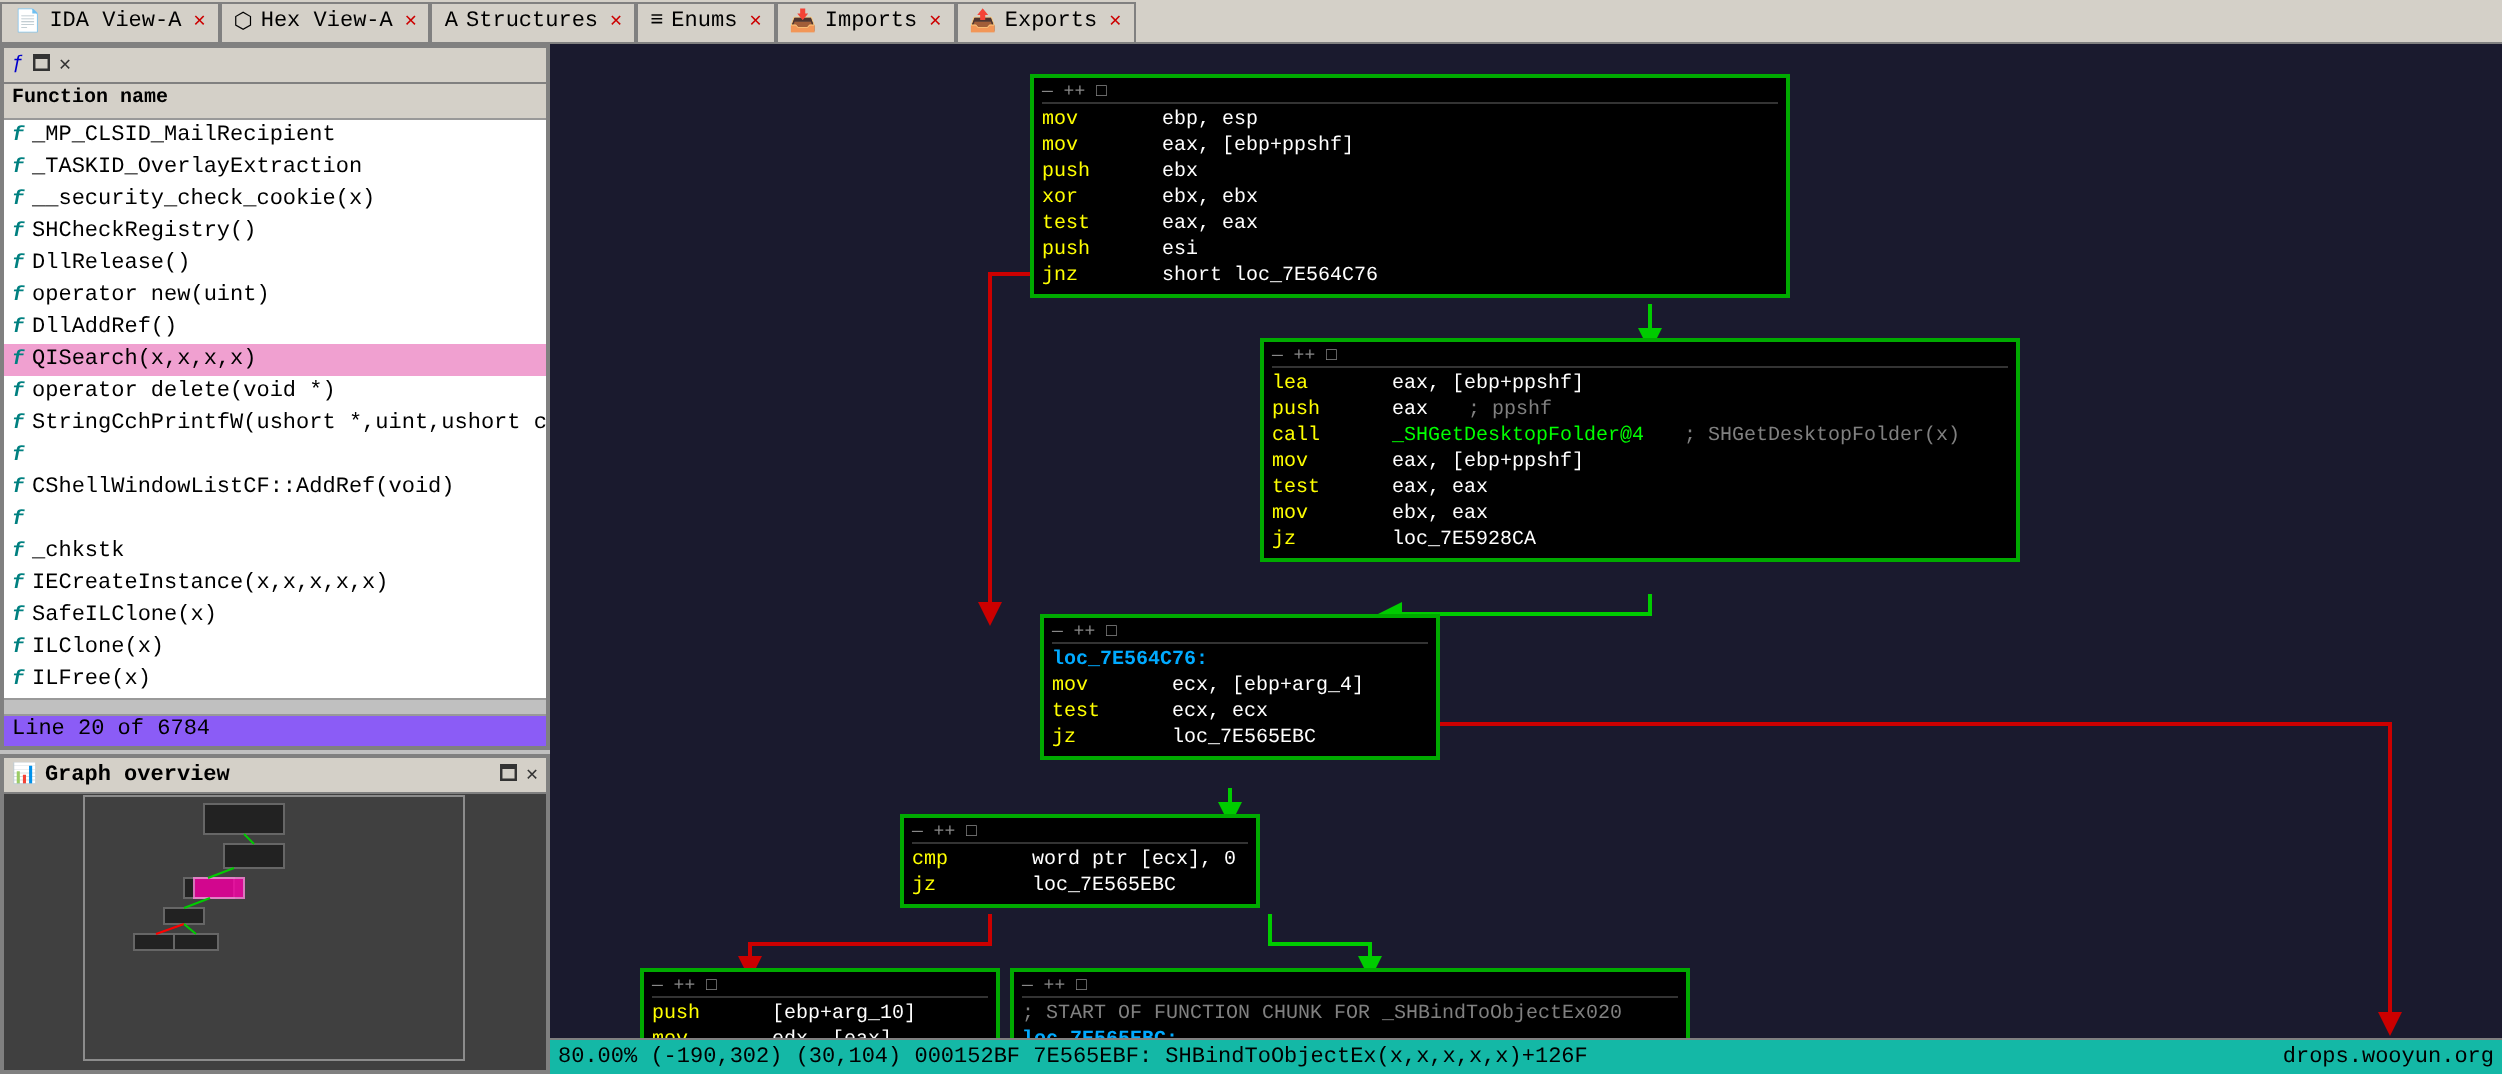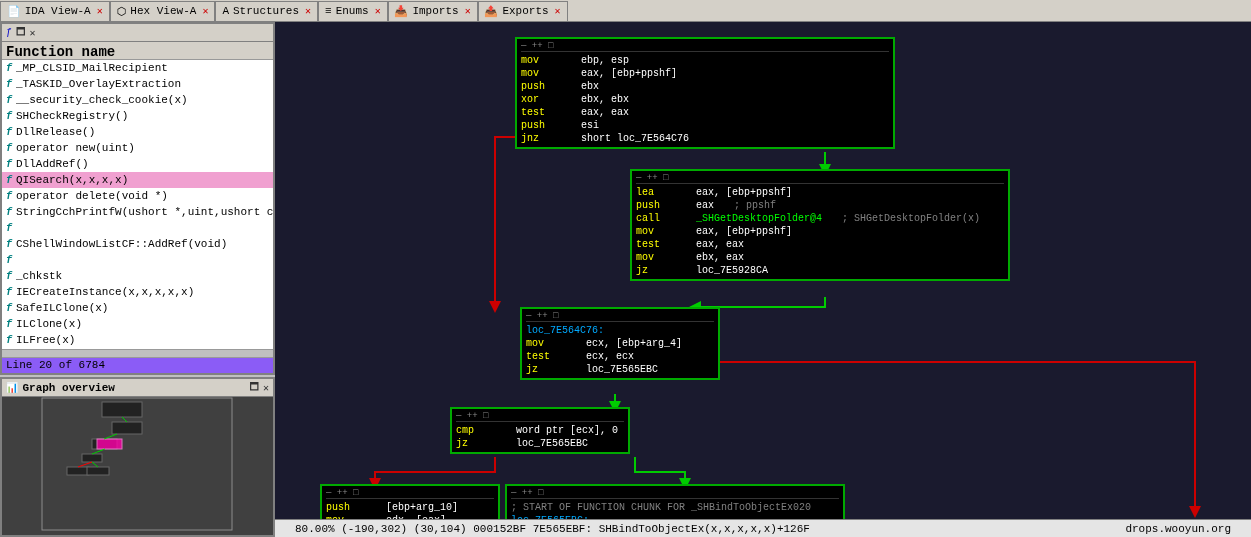--- a/index.html
+++ b/index.html
@@ -77,21 +77,21 @@
     .panel-btn {
       font-size: 10px;
       cursor: pointer;
       color: #333;
     }
 
     .function-list-header {
       background: #d4d0c8;
       border-bottom: 1px solid #999;
       padding: 2px 4px;
-      font-size: 14px;
+      font-size: 10px;
       font-weight: bold;
       height: 18px;
     }
 
     .function-list {
       flex: 1;
       overflow-y: auto;
       overflow-x: auto;
       background: #ffffff;
     }
@@ -202,36 +202,37 @@
       min-width: 40px;
     }
     .dis-block .op {
       color: #ffffff;
     }
     .dis-block .comment {
       color: #808080;
     }
     .dis-block .label {
       color: #00aaff;
+      font-weight: bold;
     }
     .dis-block .func-call {
       color: #00ff00;
     }
     .dis-block .block-header {
       color: #888888;
       font-size: 9px;
       border-bottom: 1px solid #333;
       margin-bottom: 2px;
     }
 
     
     .status-bar {
-      background: #e5e5e5;
+      background: #14b8a6;
       border-top: 1px solid #808080;
-      padding: 1px 20px;
+      padding: 1px 4px;
       font-size: 11px;
       height: 18px;
       display: flex;
       justify-content: space-between;
       align-items: center;
       flex-shrink: 0;
     }
 
     
     .arrow-svg {

